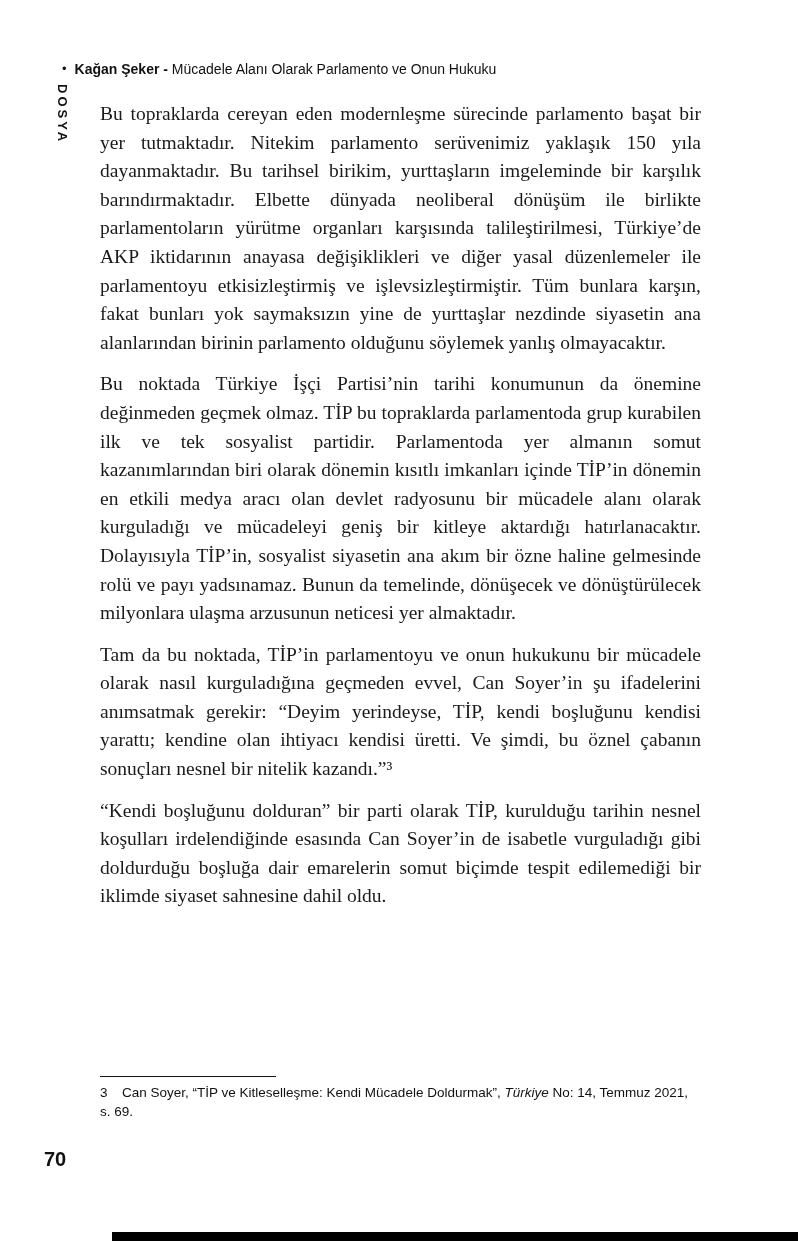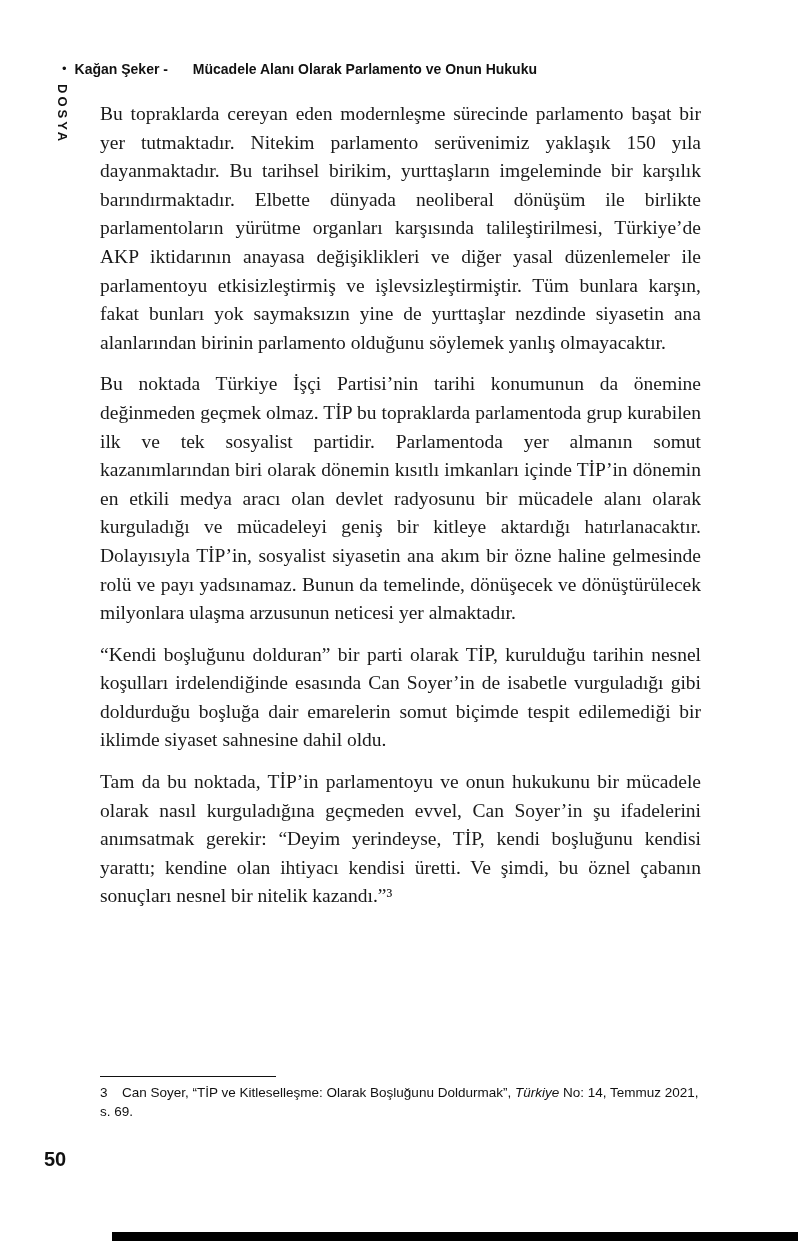--- a/index.html
+++ b/index.html
@@ -12,22 +12,22 @@
     color:#1a1a1a;
   }
   .header{
     position:absolute;left:62px;top:60px;width:700px;
     font-family:"Liberation Sans", sans-serif;
     font-size:14px;line-height:18px;
     white-space:nowrap;
     color:#111;
   }
   .header .bullet{font-size:13px;margin-right:8px;vertical-align:1px;}
-  .header .author{font-weight:600;margin-right:8px;}
-  .header .title{font-weight:700;margin-left:13px;}
+  .header .author{font-weight:600;margin-right:0;}
+  .header .title{font-weight:400;}
   .dosya{
     position:absolute;left:55px;top:84px;
     font-family:"Liberation Sans", sans-serif;
     font-weight:700;font-size:13px;
     letter-spacing:3px;
     writing-mode:vertical-rl;
     color:#111;
   }
   .body{
     position:absolute;left:100px;top:100px;width:601px;
@@ -65,28 +65,28 @@
   <div class="header">
     <span class="bullet">•</span><span class="author">Kağan Şeker -</span>
     <span class="title">Mücadele Alanı Olarak Parlamento ve Onun Hukuku</span>
   </div>
 
   <div class="dosya">DOSYA</div>
 
   <div class="body">
     <p>Bu topraklarda cereyan eden modernleşme sürecinde parlamento başat bir yer tutmaktadır. Nitekim parlamento serüvenimiz yaklaşık 150 yıla dayanmaktadır. Bu tarihsel birikim, yurttaşların imgeleminde bir karşılık barındırmaktadır. Elbette dünyada neoliberal dönüşüm ile birlikte parlamentoların yürütme organları karşısında talileştirilmesi, Türkiye’de AKP iktidarının anayasa değişiklikleri ve diğer yasal düzenlemeler ile parlamentoyu etkisizleştirmiş ve işlevsizleştirmiştir. Tüm bunlara karşın, fakat bunları yok saymaksızın yine de yurttaşlar nezdinde siyasetin ana alanlarından birinin parlamento olduğunu söylemek yanlış olmayacaktır.</p>
     <p>Bu noktada Türkiye İşçi Partisi’nin tarihi konumunun da önemine değinmeden geçmek olmaz. TİP bu topraklarda parlamentoda grup kurabilen ilk ve tek sosyalist partidir. Parlamentoda yer almanın somut kazanımlarından biri olarak dönemin kısıtlı imkanları içinde TİP’in dönemin en etkili medya aracı olan devlet radyosunu bir mücadele alanı olarak kurguladığı ve mücadeleyi geniş bir kitleye aktardığı hatırlanacaktır. Dolayısıyla TİP’in, sosyalist siyasetin ana akım bir özne haline gelmesinde rolü ve payı yadsınamaz. Bunun da temelinde, dönüşecek ve dönüştürülecek milyonlara ulaşma arzusunun neticesi yer almaktadır.</p>
+    <p>Tam da bu noktada, TİP’in parlamentoyu ve onun hukukunu bir mücadele olarak nasıl kurguladığına geçmeden evvel, Can Soyer’in şu ifadelerini anımsatmak gerekir: “Deyim yerindeyse, TİP, kendi boşluğunu kendisi yarattı; kendine olan ihtiyacı kendisi üretti. Ve şimdi, bu öznel çabanın sonuçları nesnel bir nitelik kazandı.”³</p>
     <p>“Kendi boşluğunu dolduran” bir parti olarak TİP, kurulduğu tarihin nesnel koşulları irdelendiğinde esasında Can Soyer’in de isabetle vurguladığı gibi doldurduğu boşluğa dair emarelerin somut biçimde tespit edilemediği bir iklimde siyaset sahnesine dahil oldu.</p>
-    <p>Tam da bu noktada, TİP’in parlamentoyu ve onun hukukunu bir mücadele olarak nasıl kurguladığına geçmeden evvel, Can Soyer’in şu ifadelerini anımsatmak gerekir: “Deyim yerindeyse, TİP, kendi boşluğunu kendisi yarattı; kendine olan ihtiyacı kendisi üretti. Ve şimdi, bu öznel çabanın sonuçları nesnel bir nitelik kazandı.”³</p>
   </div>
 
   <div class="footnote-area">
     <div class="footnote-rule"></div>
     <div class="footnote">
-      <span class="fn-marker">3</span><span>Can Soyer, “TİP ve Kitleselleşme: Olarak Boşluğunu Doldurmak”, </span><i>Türkiye</i><span> No: 14, Temmuz 2021, s. 69.</span>
+      <span class="fn-marker">3</span><span>Can Soyer, “TİP ve Kitleselleşme: Kendi Mücadele Doldurmak”, </span><i>Türkiye</i><span> No: 14, Temmuz 2021, s. 69.</span>
     </div>
   </div>
 
-  <div class="page-number">50</div>
+  <div class="page-number">70</div>
 
   <div class="bottom-bar"></div>
 
 </div>
 
 </body></html>

